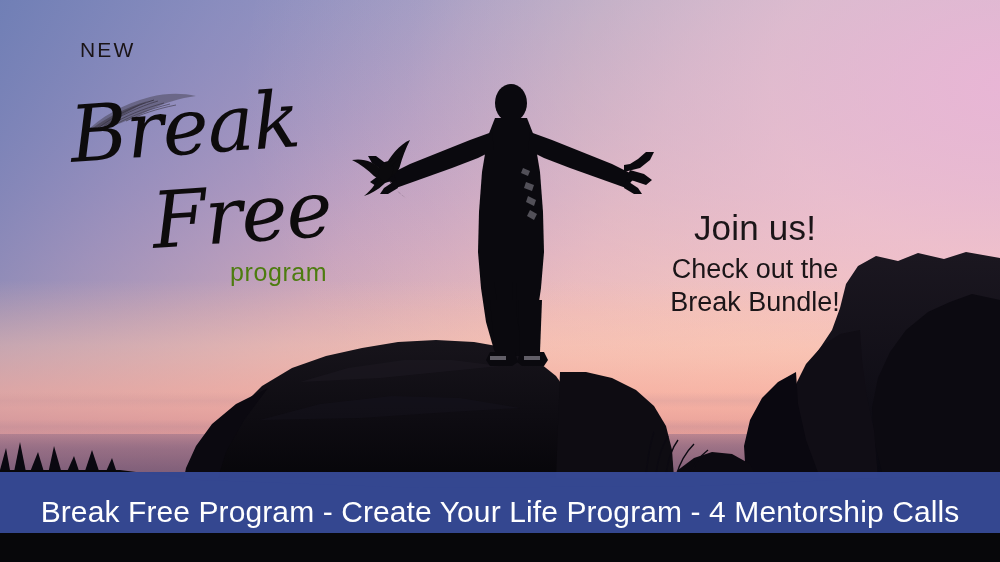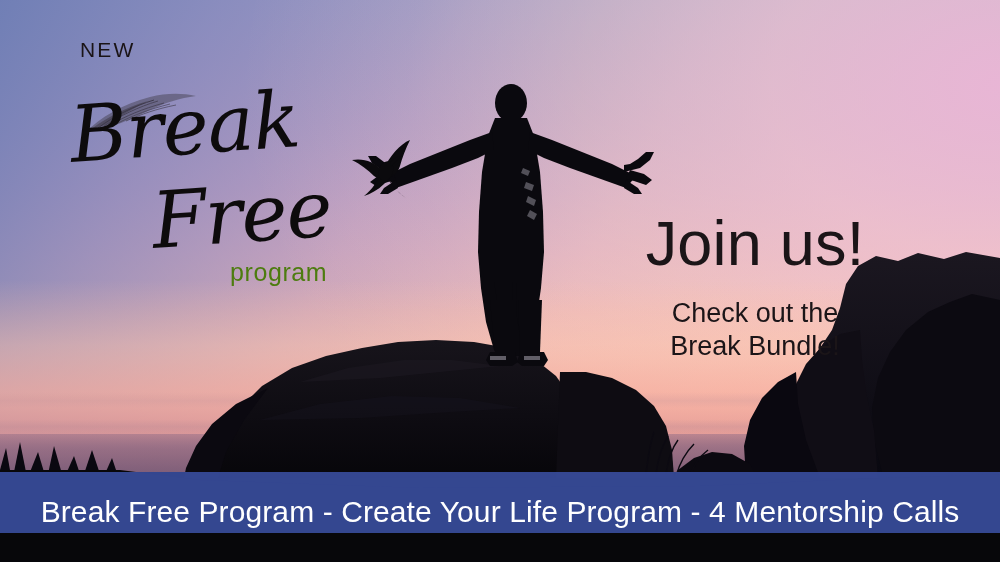--- a/index.html
+++ b/index.html
@@ -163,28 +163,28 @@
 
   
   .join-block {
     position: absolute;
     left: 640px; top: 210px;
     width: 230px;
     text-align: center;
     color: #1b1518;
   }
   .join-head {
-    font-size: 63px;
+    font-size: 35px;
     font-weight: 400;
     letter-spacing: 0.2px;
     line-height: 1.05;
     font-family: "Liberation Sans", sans-serif;
   }
   .join-sub {
-    margin-top: 21px;
+    margin-top: 6px;
     font-size: 27px;
     font-weight: 400;
     line-height: 1.22;
     font-family: "Liberation Sans", sans-serif;
   }
 
   
   .banner {
     position: absolute;
     left: 0; top: 472px;

